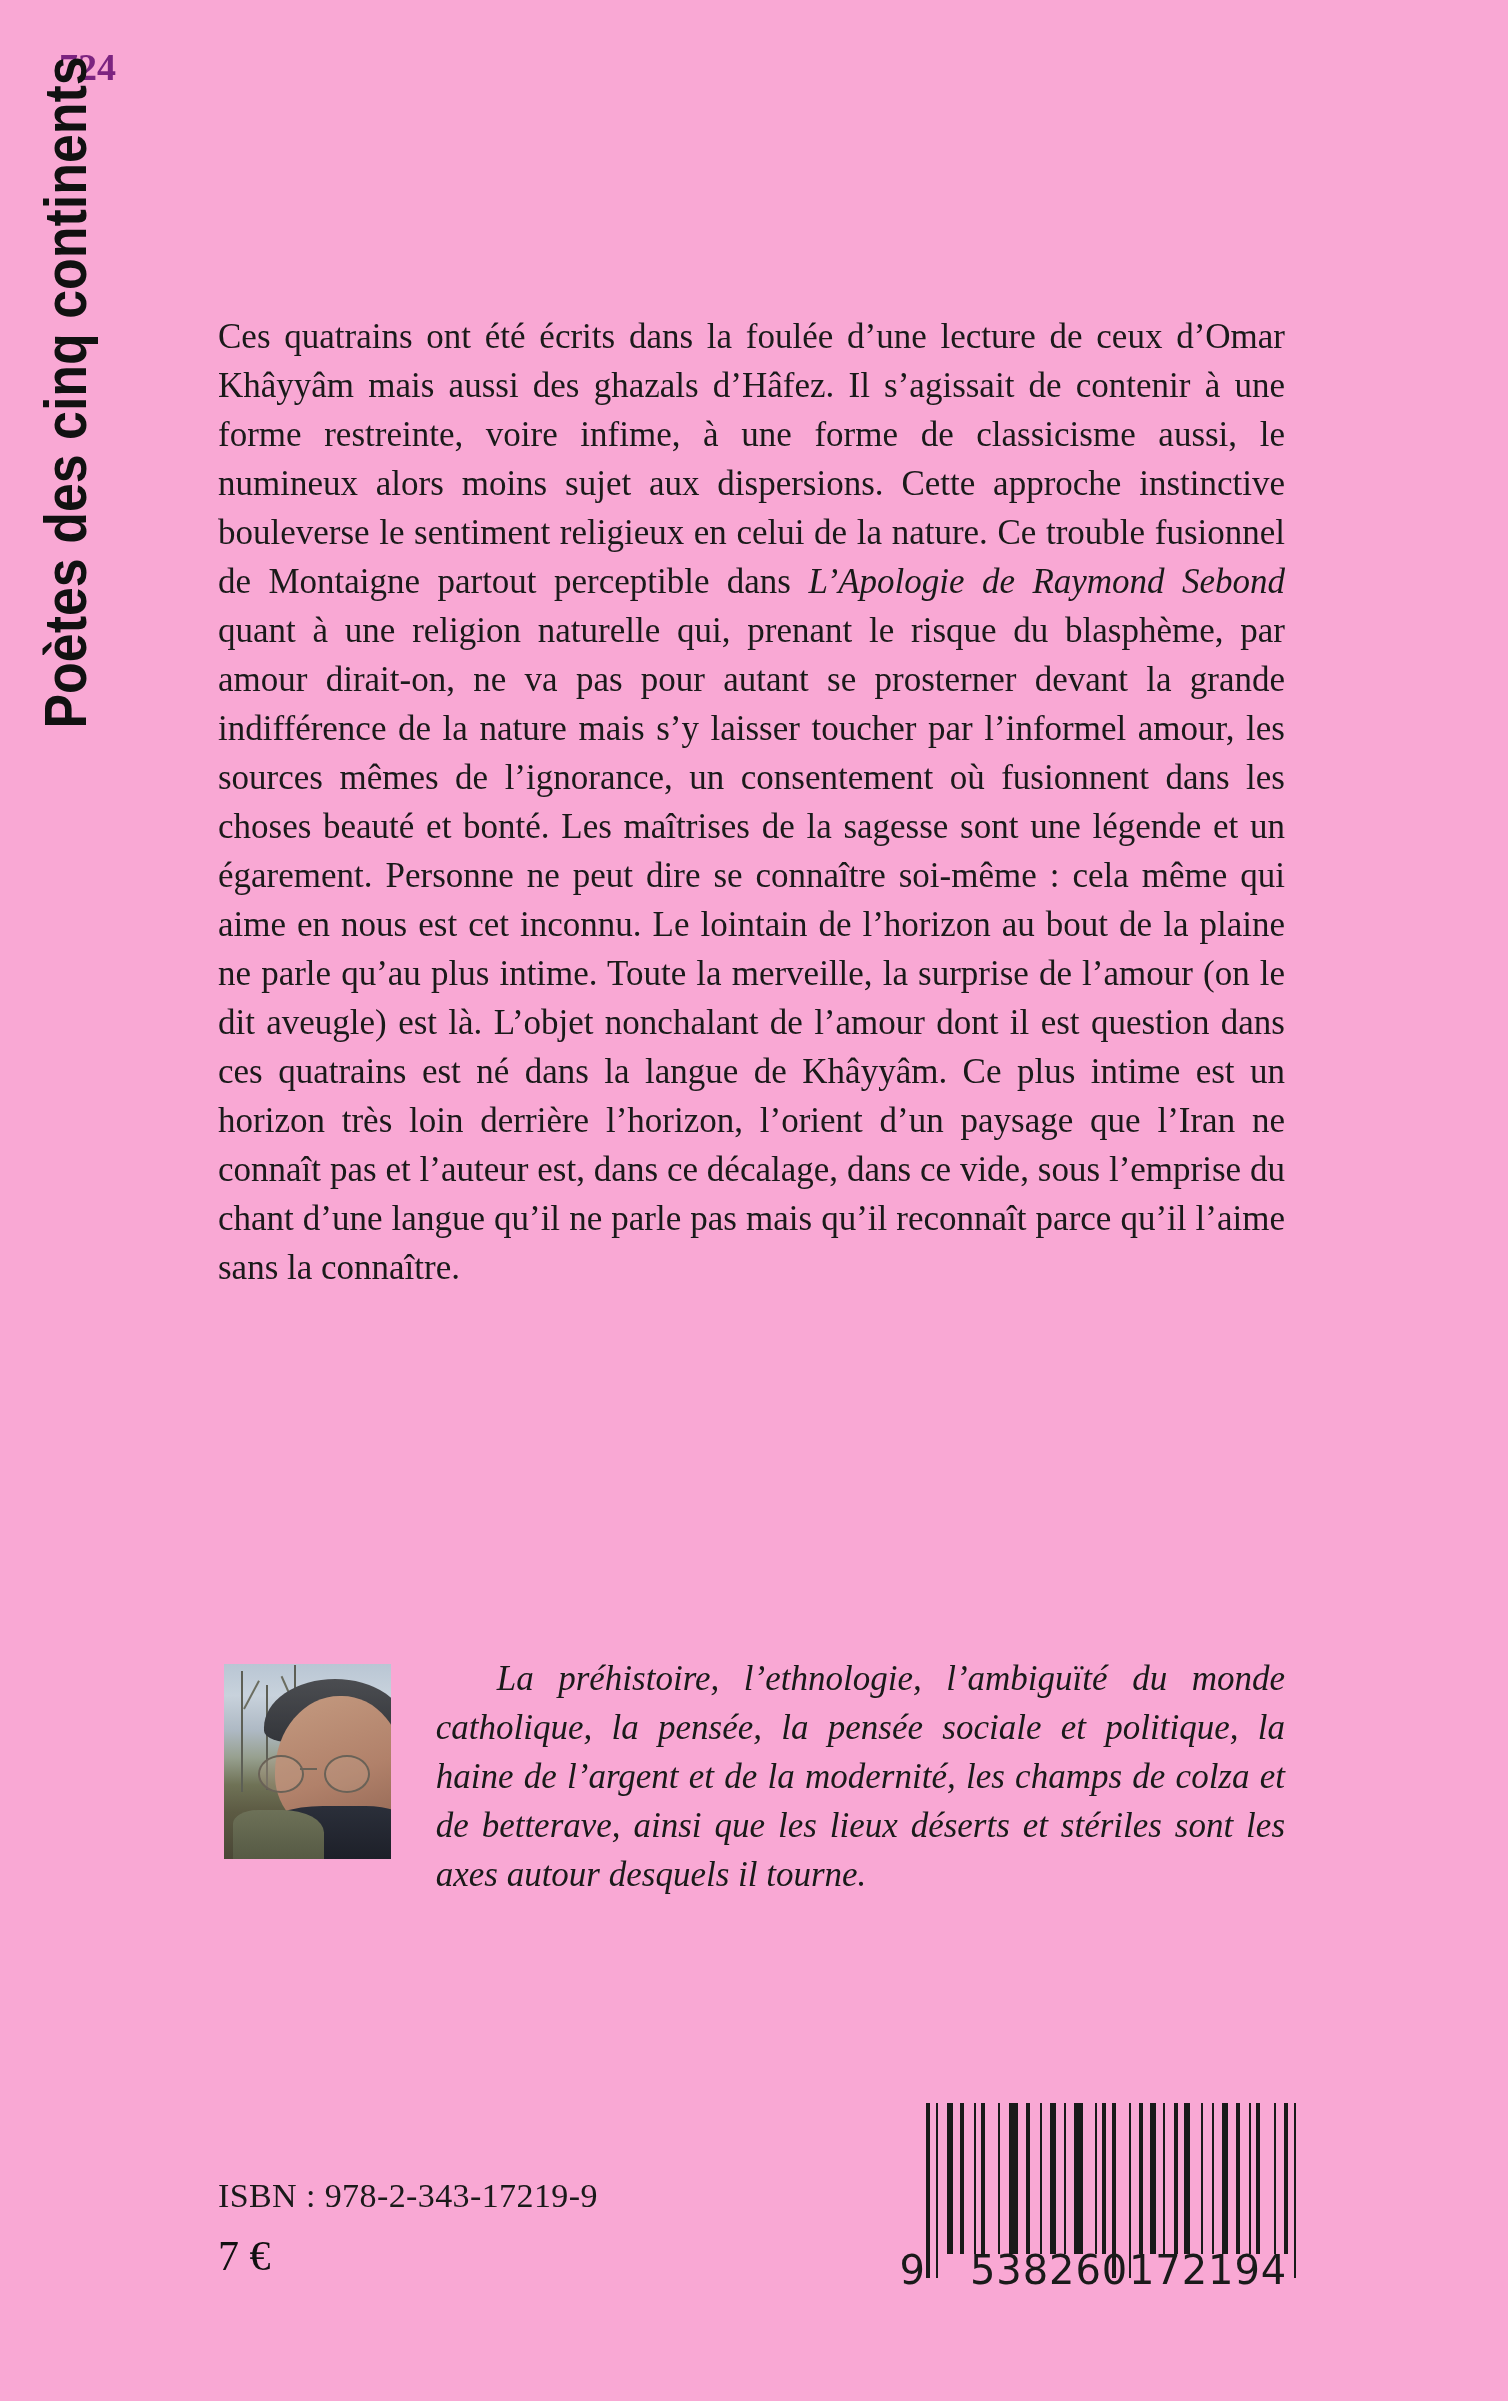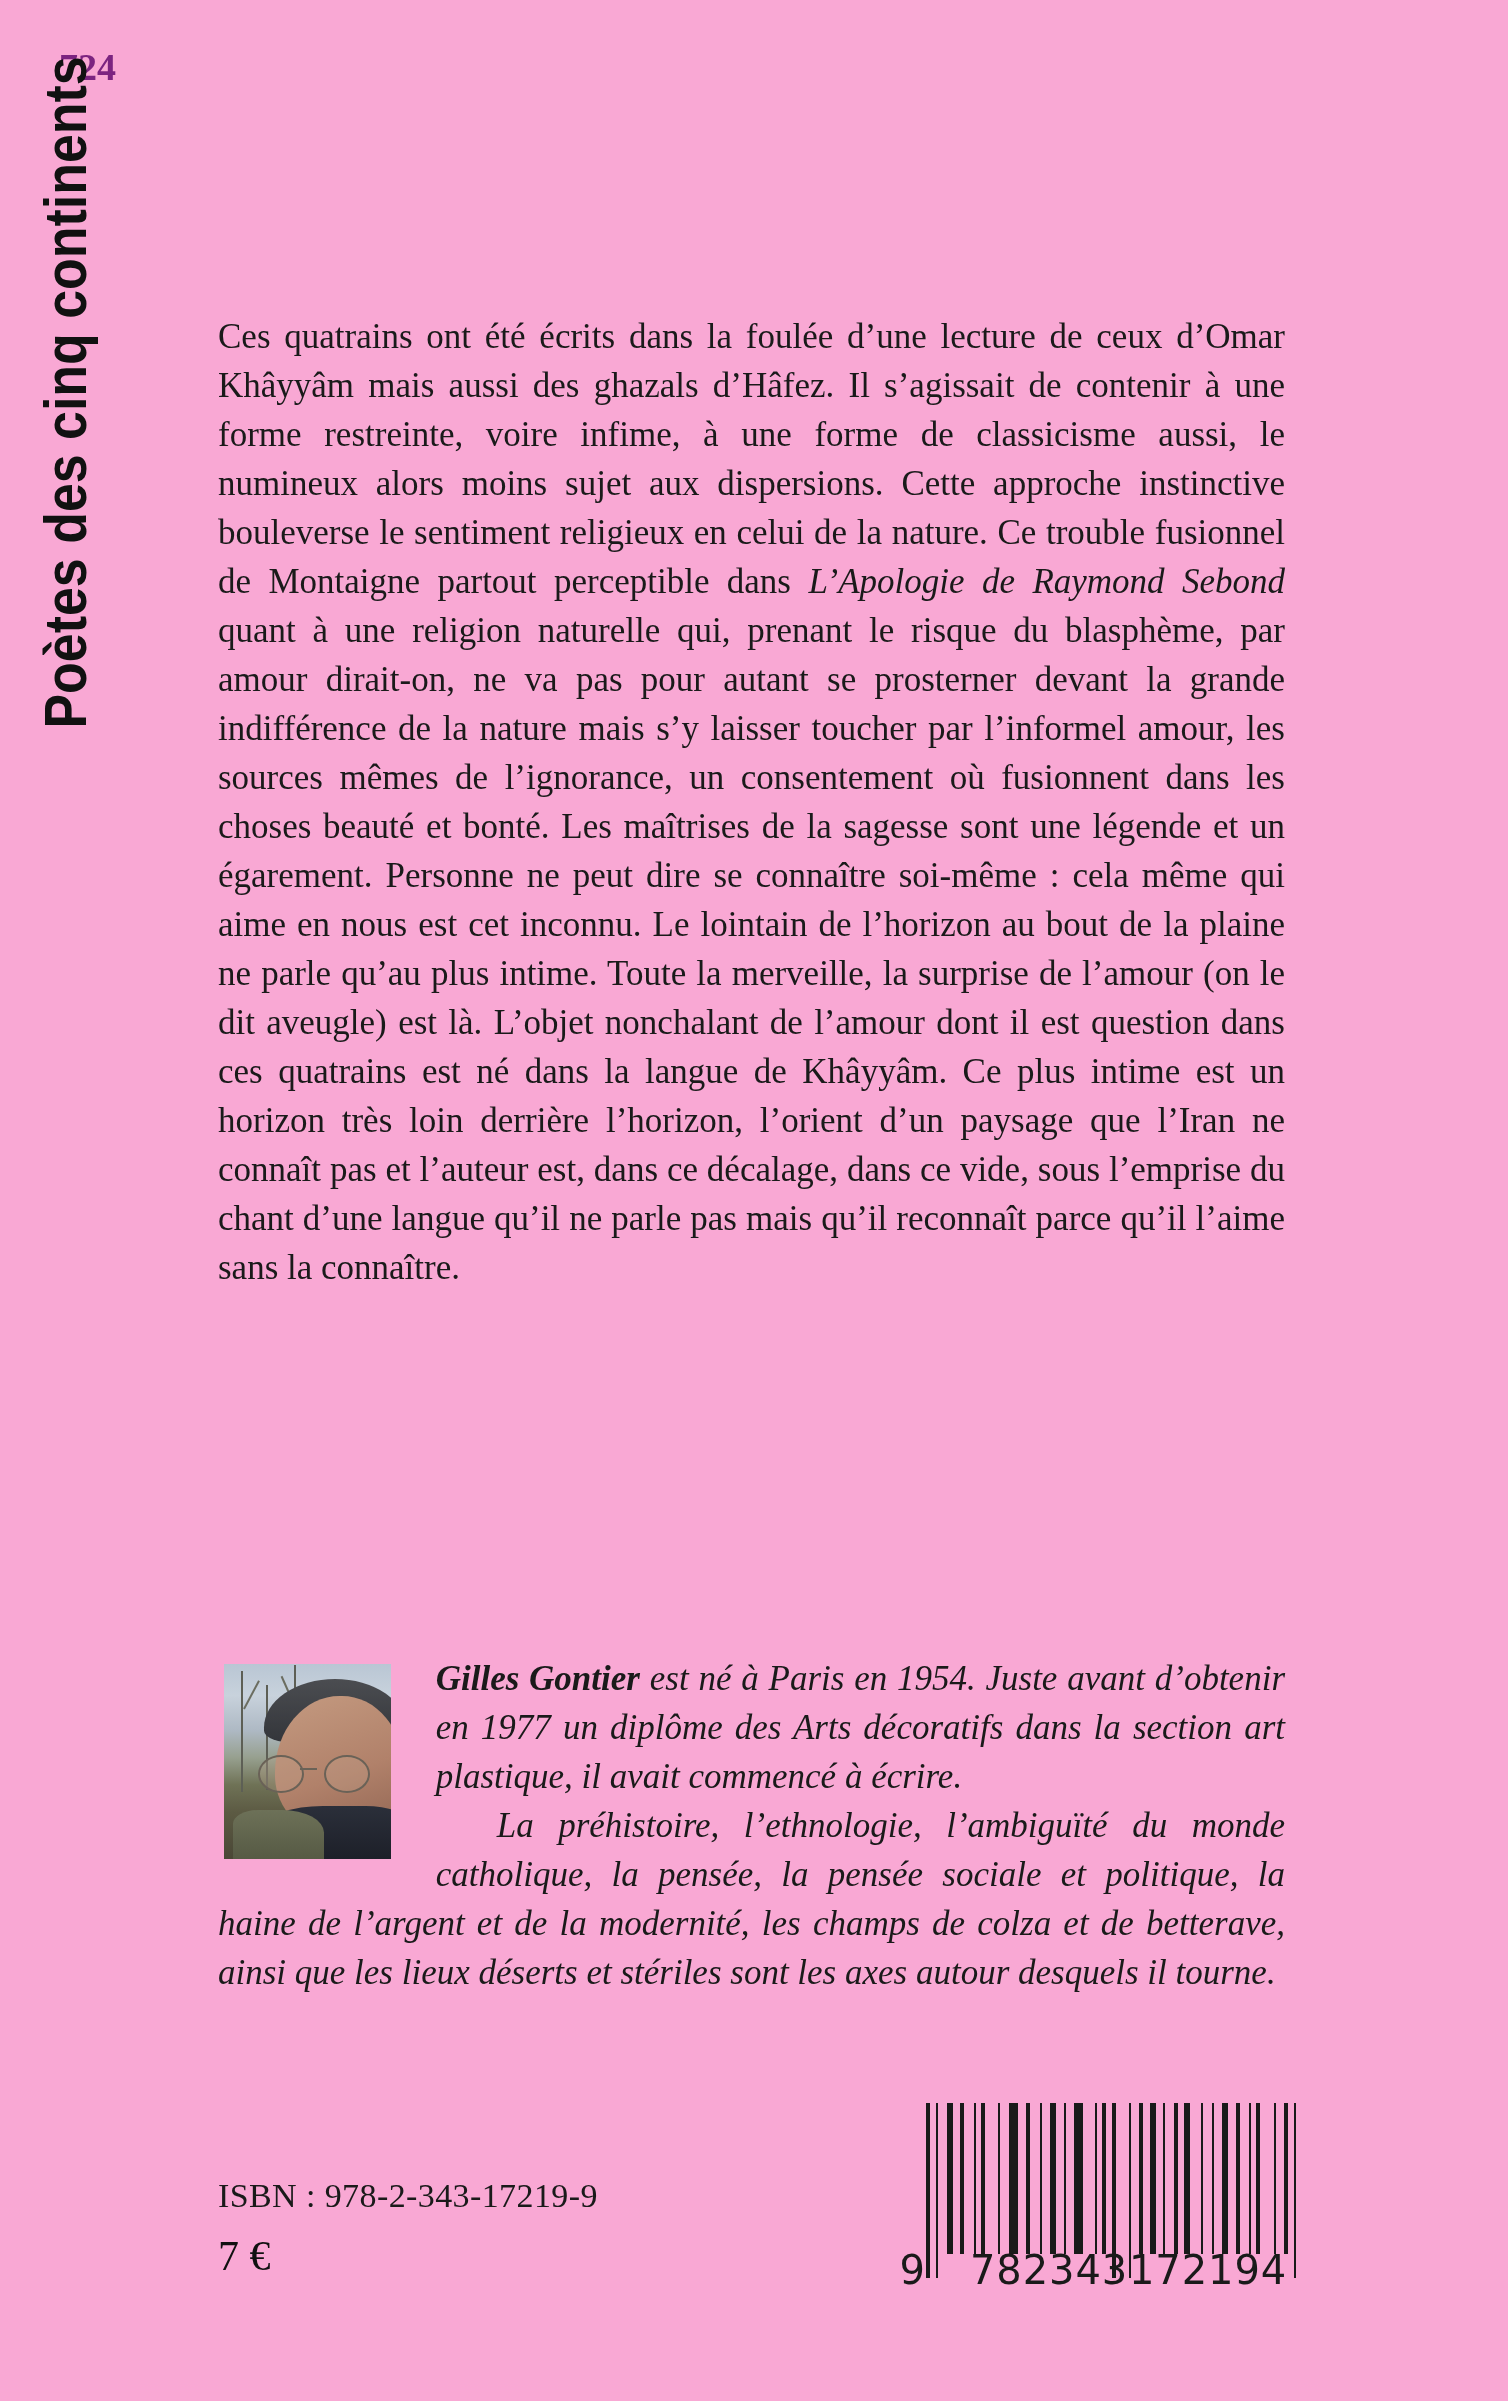--- a/index.html
+++ b/index.html
@@ -303,23 +303,20 @@
 
         <div class="ph-beanie"></div>
         <div class="ph-head"></div>
         <div class="ph-glass-l"></div>
         <div class="ph-glass-r"></div>
         <div class="ph-bridge"></div>
         <div class="ph-coat"></div>
         <div class="ph-vest"></div>
       </div>
 
-      <div class="bio-text">
-        <span class="author-name">Gilles Gontier</span><span> est né à Paris en 1954. Juste avant d’obtenir en 1977 un diplôme des Arts décoratifs dans la section art plastique, il avait commencé à écrire.</span>
-      </div>
 
       <div class="bio-text bio-para2">La préhistoire, l’ethnologie, l’ambiguïté du monde catholique, la pensée, la pensée sociale et politique, la haine de l’argent et de la modernité, les champs de colza et de betterave, ainsi que les lieux déserts et stériles sont les axes autour desquels il tourne.</div>
     </div>
 
   </div>
 
   <div class="isbn-line">ISBN : 978-2-343-17219-9</div>
 
   <div class="price-line">7 €</div>
 
@@ -352,19 +349,19 @@
         <span style="left: 296px; width: 6.4px;"></span>
         <span style="left: 310px; width: 4.3px;"></span>
         <span style="left: 323px; width: 2.1px;"></span>
         <span style="left: 330px; width: 4.3px;"></span>
         <span style="left: 348px; width: 2.1px;"></span>
         <span style="left: 358px; width: 4.3px;"></span>
         <span class="guard" style="left: 368px; width: 2.1px;"></span>
       </div>
     <div class="bc-digits">
       <span class="bc-d-lead">9</span>
-      <span class="bc-d-left">782343</span>
+      <span class="bc-d-left">538260</span>
       <span class="bc-d-right">172194</span>
     </div>
   </div>
 
 </div>
 
 
 </body></html>

